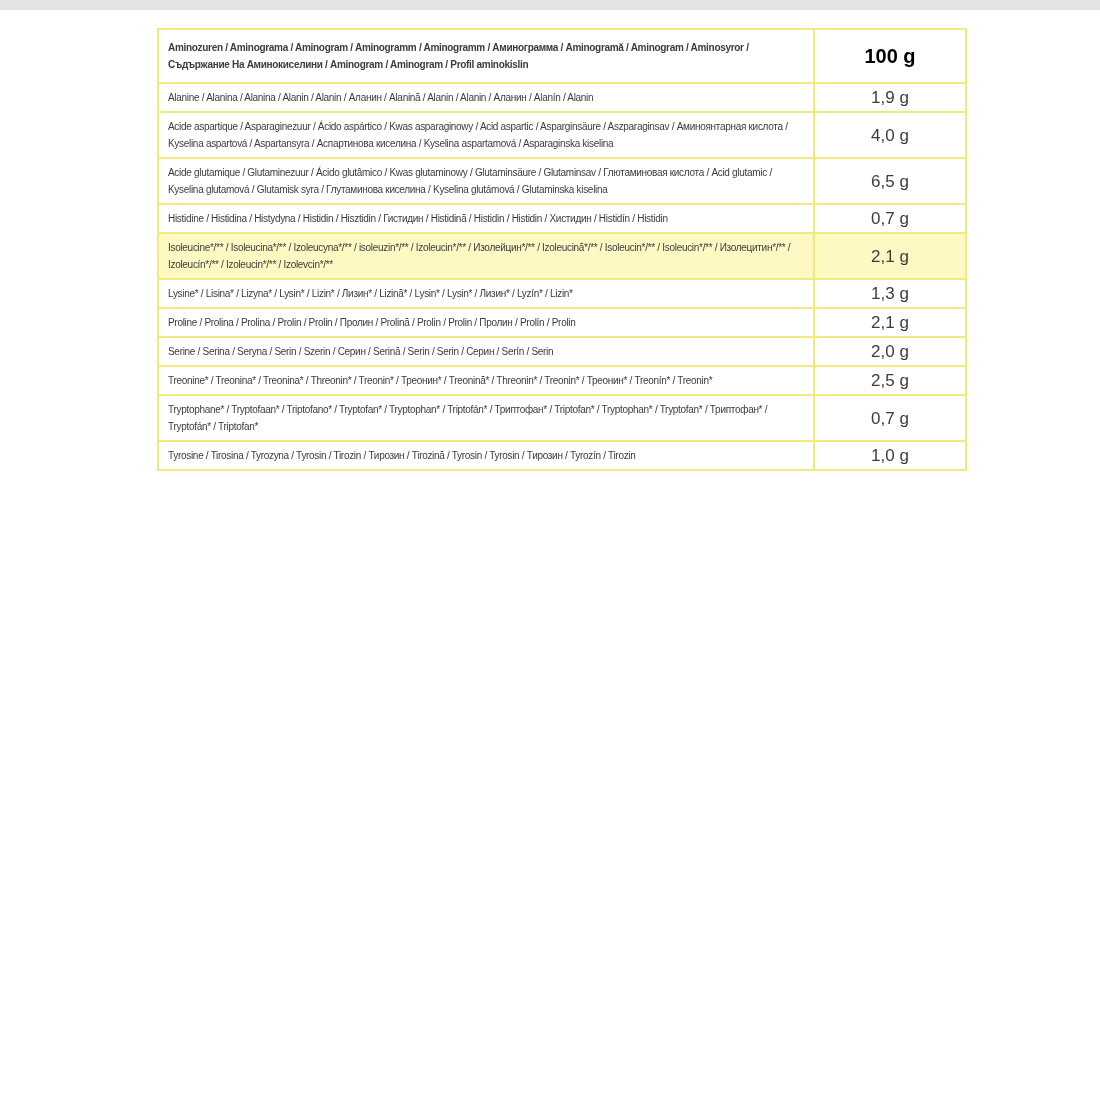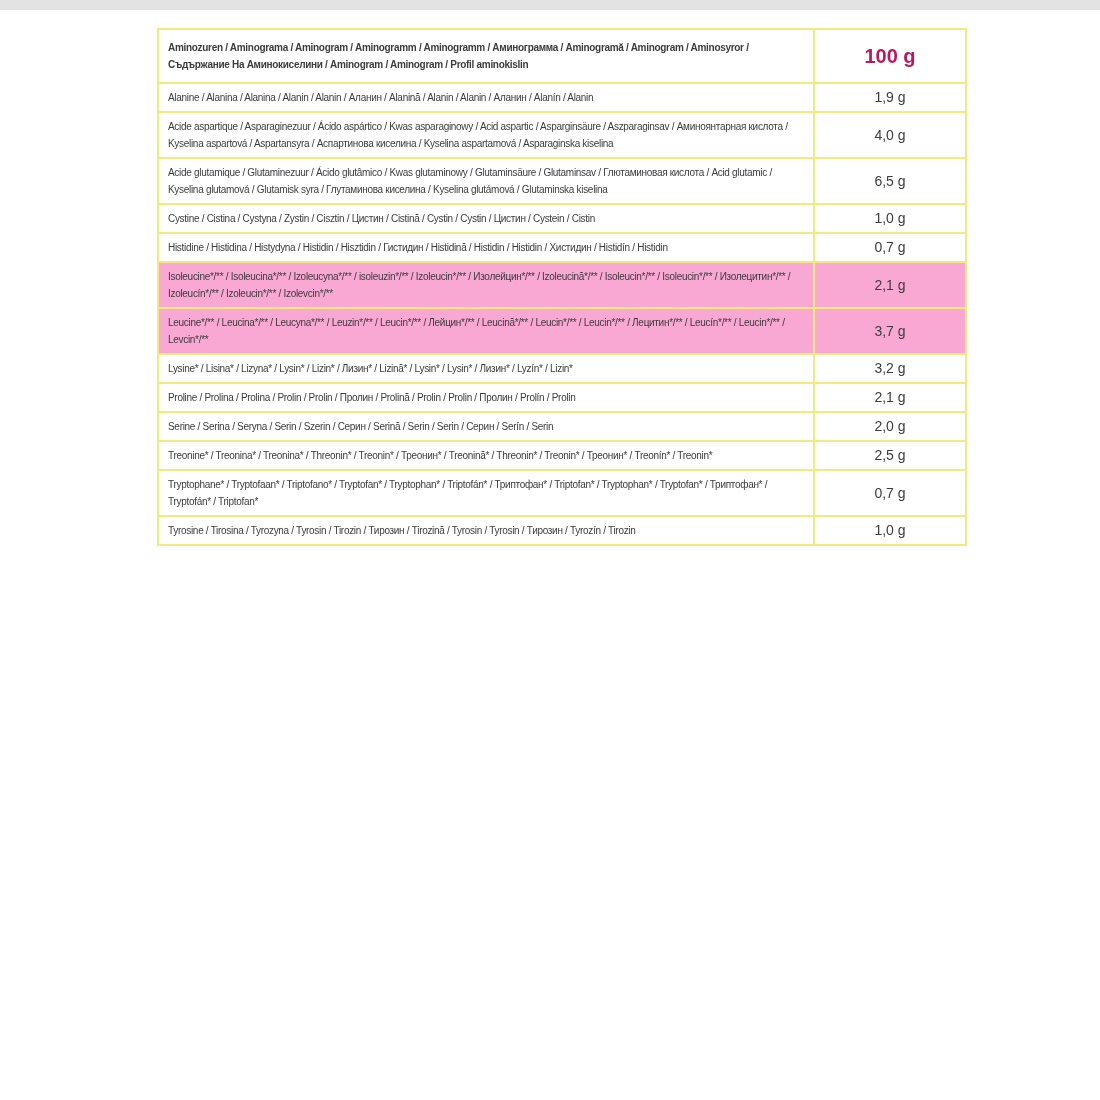--- a/index.html
+++ b/index.html
@@ -19,26 +19,26 @@
     background:#ffffff;
     color:#3c3c3c;
     font-size:10px;
     line-height:17px;
     letter-spacing:-0.3px;
     padding:5px 9px;
     vertical-align:middle;
   }
   td.names-cell{width:636px;}
   td.value-cell{
-    width:142px;text-align:center;font-size:14px;letter-spacing:0;
+    width:142px;text-align:center;font-size:17px;letter-spacing:0;
     padding:5px 4px;
   }
   tr.header-row td{font-weight:bold;padding-top:9px;padding-bottom:9px;}
-  tr.header-row td.value-cell{font-size:20px;color:#be185d;}
-  tr.hl td{background:#f9a8d4;}
+  tr.header-row td.value-cell{font-size:20px;color:#000000;}
+  tr.hl td{background:#fef9c3;}
 </style>
 </head>
 <body>
 
 <div class="top-bar"></div>
 
 <table class="amino-table">
   <tbody>
     <tr class="header-row">
       <td class="names-cell">Aminozuren / Aminograma / Aminogram / Aminogramm / Aminogramm / Аминограмма / Aminogramă / Aminogram / Aminosyror / Съдържание На Аминокиселини / Aminogram / Aminogram / Profil aminokislin</td>
@@ -50,38 +50,30 @@
   </tr>
       <tr class="row">
     <td class="names-cell">Acide aspartique / Asparaginezuur / Ácido aspártico / Kwas asparaginowy / Acid aspartic / Asparginsäure / Aszparaginsav / Аминоянтарная кислота / Kyselina aspartová / Aspartansyra / Аспартинова киселина / Kyselina aspartamová / Asparaginska kiselina</td>
     <td class="value-cell">4,0 g</td>
   </tr>
       <tr class="row">
     <td class="names-cell">Acide glutamique / Glutaminezuur / Ácido glutâmico / Kwas glutaminowy / Glutaminsäure / Glutaminsav / Глютаминовая кислота / Acid glutamic / Kyselina glutamová / Glutamisk syra / Глутаминова киселина / Kyselina glutámová / Glutaminska kiselina</td>
     <td class="value-cell">6,5 g</td>
   </tr>
       <tr class="row">
-    <td class="names-cell">Cystine / Cistina / Cystyna / Zystin / Cisztin / Цистин / Cistină / Cystin / Cystin / Цистин / Cystein / Cistin</td>
-    <td class="value-cell">1,0 g</td>
-  </tr>
-      <tr class="row">
     <td class="names-cell">Histidine / Histidina / Histydyna / Histidin / Hisztidin / Гистидин / Histidină / Histidin / Histidin / Хистидин / Histidín / Histidin</td>
     <td class="value-cell">0,7 g</td>
   </tr>
       <tr class="row hl">
     <td class="names-cell">Isoleucine*/** / Isoleucina*/** / Izoleucyna*/** / isoleuzin*/** / Izoleucin*/** / Изолейцин*/** / Izoleucină*/** / Isoleucin*/** / Isoleucin*/** / Изолецитин*/** / Izoleucín*/** / Izoleucin*/** / Izolevcin*/**</td>
     <td class="value-cell">2,1 g</td>
   </tr>
-      <tr class="row hl">
-    <td class="names-cell">Leucine*/** / Leucina*/** / Leucyna*/** / Leuzin*/** / Leucin*/** / Лейцин*/** / Leucină*/** / Leucin*/** / Leucin*/** / Лецитин*/** / Leucín*/** / Leucin*/** / Levcin*/**</td>
-    <td class="value-cell">3,7 g</td>
-  </tr>
       <tr class="row">
     <td class="names-cell">Lysine* / Lisina* / Lizyna* / Lysin* / Lizin* / Лизин* / Lizină* / Lysin* / Lysin* / Лизин* / Lyzín* / Lizin*</td>
-    <td class="value-cell">3,2 g</td>
+    <td class="value-cell">1,3 g</td>
   </tr>
       <tr class="row">
     <td class="names-cell">Proline / Prolina / Prolina / Prolin / Prolin / Пролин / Prolină / Prolin / Prolin / Пролин / Prolín / Prolin</td>
     <td class="value-cell">2,1 g</td>
   </tr>
       <tr class="row">
     <td class="names-cell">Serine / Serina / Seryna / Serin / Szerin / Серин / Serină / Serin / Serin / Серин / Serín / Serin</td>
     <td class="value-cell">2,0 g</td>
   </tr>
       <tr class="row">

